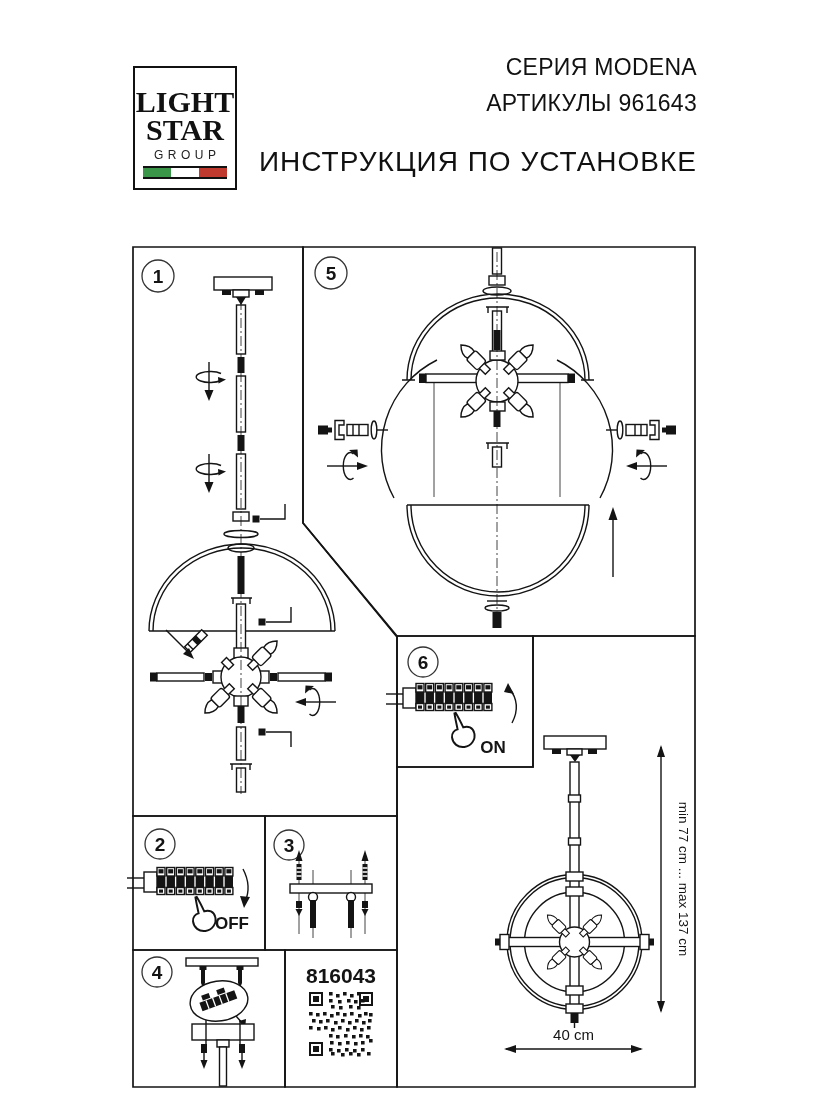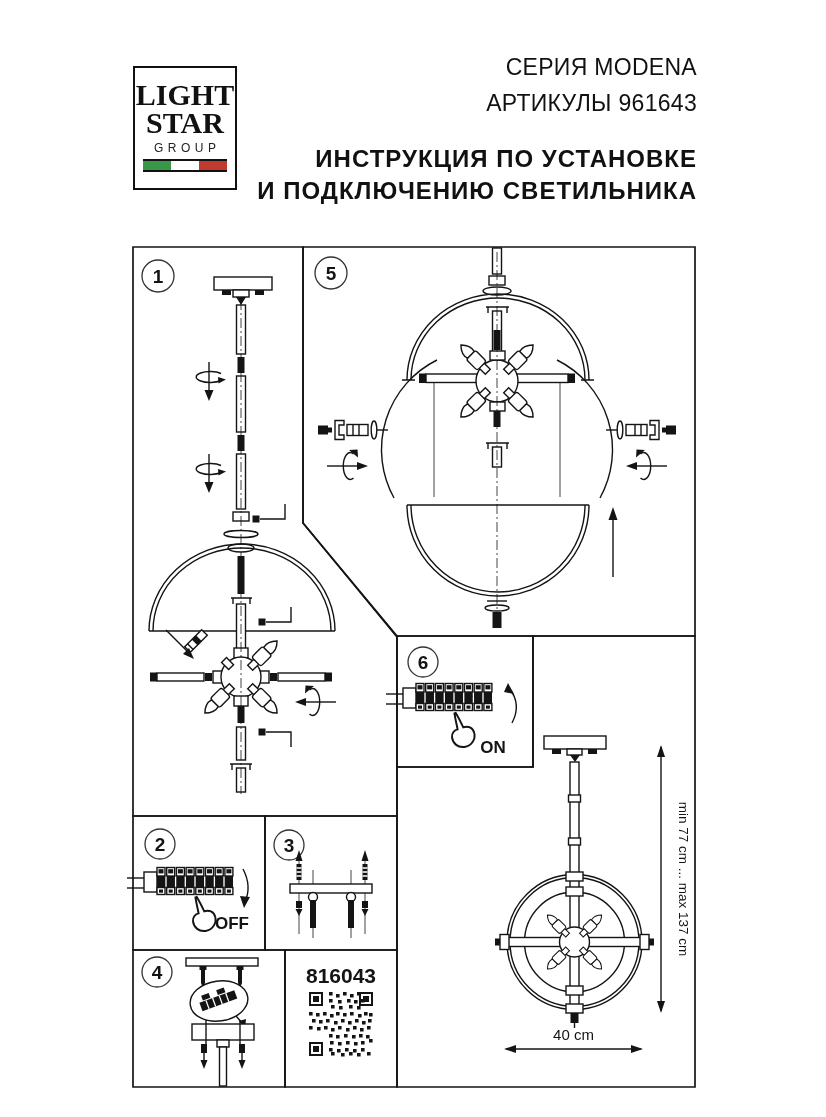--- a/index.html
+++ b/index.html
@@ -2,34 +2,34 @@
 <html><head>
 <meta charset="utf-8">
 <style>
   html,body{margin:0;padding:0;background:#fff;}
   body{width:826px;height:1117px;position:relative;overflow:hidden;
        font-family:"Liberation Sans",sans-serif;color:#141414;}
 
   
   .logo{position:absolute;left:133px;top:66px;width:104px;height:124px;
         border:2.5px solid #111;box-sizing:border-box;text-align:center;
-        padding-top:13px;background:#fff;}
+        padding-top:20px;background:#fff;}
   .logo-l1{font-family:"Liberation Serif",serif;font-weight:bold;font-size:30px;
            line-height:.93;color:#111;}
   .logo-l2{font-family:"Liberation Sans",sans-serif;font-size:12px;color:#222;
            letter-spacing:4.5px;text-indent:4.5px;margin-top:4px;text-align:center;}
   .logo-flag{display:flex;height:9px;margin:4px 8px 0;border-top:2.5px solid #111;
              border-bottom:2.5px solid #111;}
   .fg{flex:1;background:#3a9648;}
   .fw{flex:1;background:#fff;}
   .fr{flex:1;background:#c03a30;}
 
   .titles{position:absolute;top:54px;right:129px;text-align:right;color:#111;}
   .t1{font-weight:normal;font-size:23px;margin-bottom:9px;letter-spacing:.3px;}
-  .t2{margin-top:26px;font-weight:bold;font-size:24px;line-height:1.33;letter-spacing:1px;}
+  .t2{margin-top:26px;font-weight:normal;font-size:28px;line-height:1.33;letter-spacing:1px;}
 
   
   svg{position:absolute;left:0;top:0;font-family:"Liberation Sans",sans-serif;}
   .d {fill:none;stroke:#141414;stroke-width:1.4;}
   .w {fill:#fff;stroke:#141414;stroke-width:1.4;}
   .f {fill:#141414;stroke:none;}
   .t {fill:none;stroke:#141414;stroke-width:.8;}
   .wl{fill:none;stroke:#fff;stroke-width:1.3;}
   .cl{fill:none;stroke:#141414;stroke-width:.8;stroke-dasharray:10 3 2 3;}
   .border{fill:none;stroke:#141414;stroke-width:1.7;}
@@ -52,21 +52,20 @@
     <span class="fw"></span>
     <span class="fr"></span>
   </div>
 </div>
 
 <div class="titles">
   <div class="t1">СЕРИЯ MODENA</div>
   <div class="t1">АРТИКУЛЫ 961643</div>
   <div class="t2">
     <div>ИНСТРУКЦИЯ ПО УСТАНОВКЕ</div>
-    <div>И ПОДКЛЮЧЕНИЮ СВЕТИЛЬНИКА</div>
   </div>
 </div>
 
 <svg viewBox="0 0 826 1117" width="826" height="1117">
 
   <defs>
 
     <g id="rotv">
       <line class="d" x1="0" y1="-19" x2="0" y2="11"></line>
       <polygon class="f" points="-4.5,9 4.5,9 0,20"></polygon>

